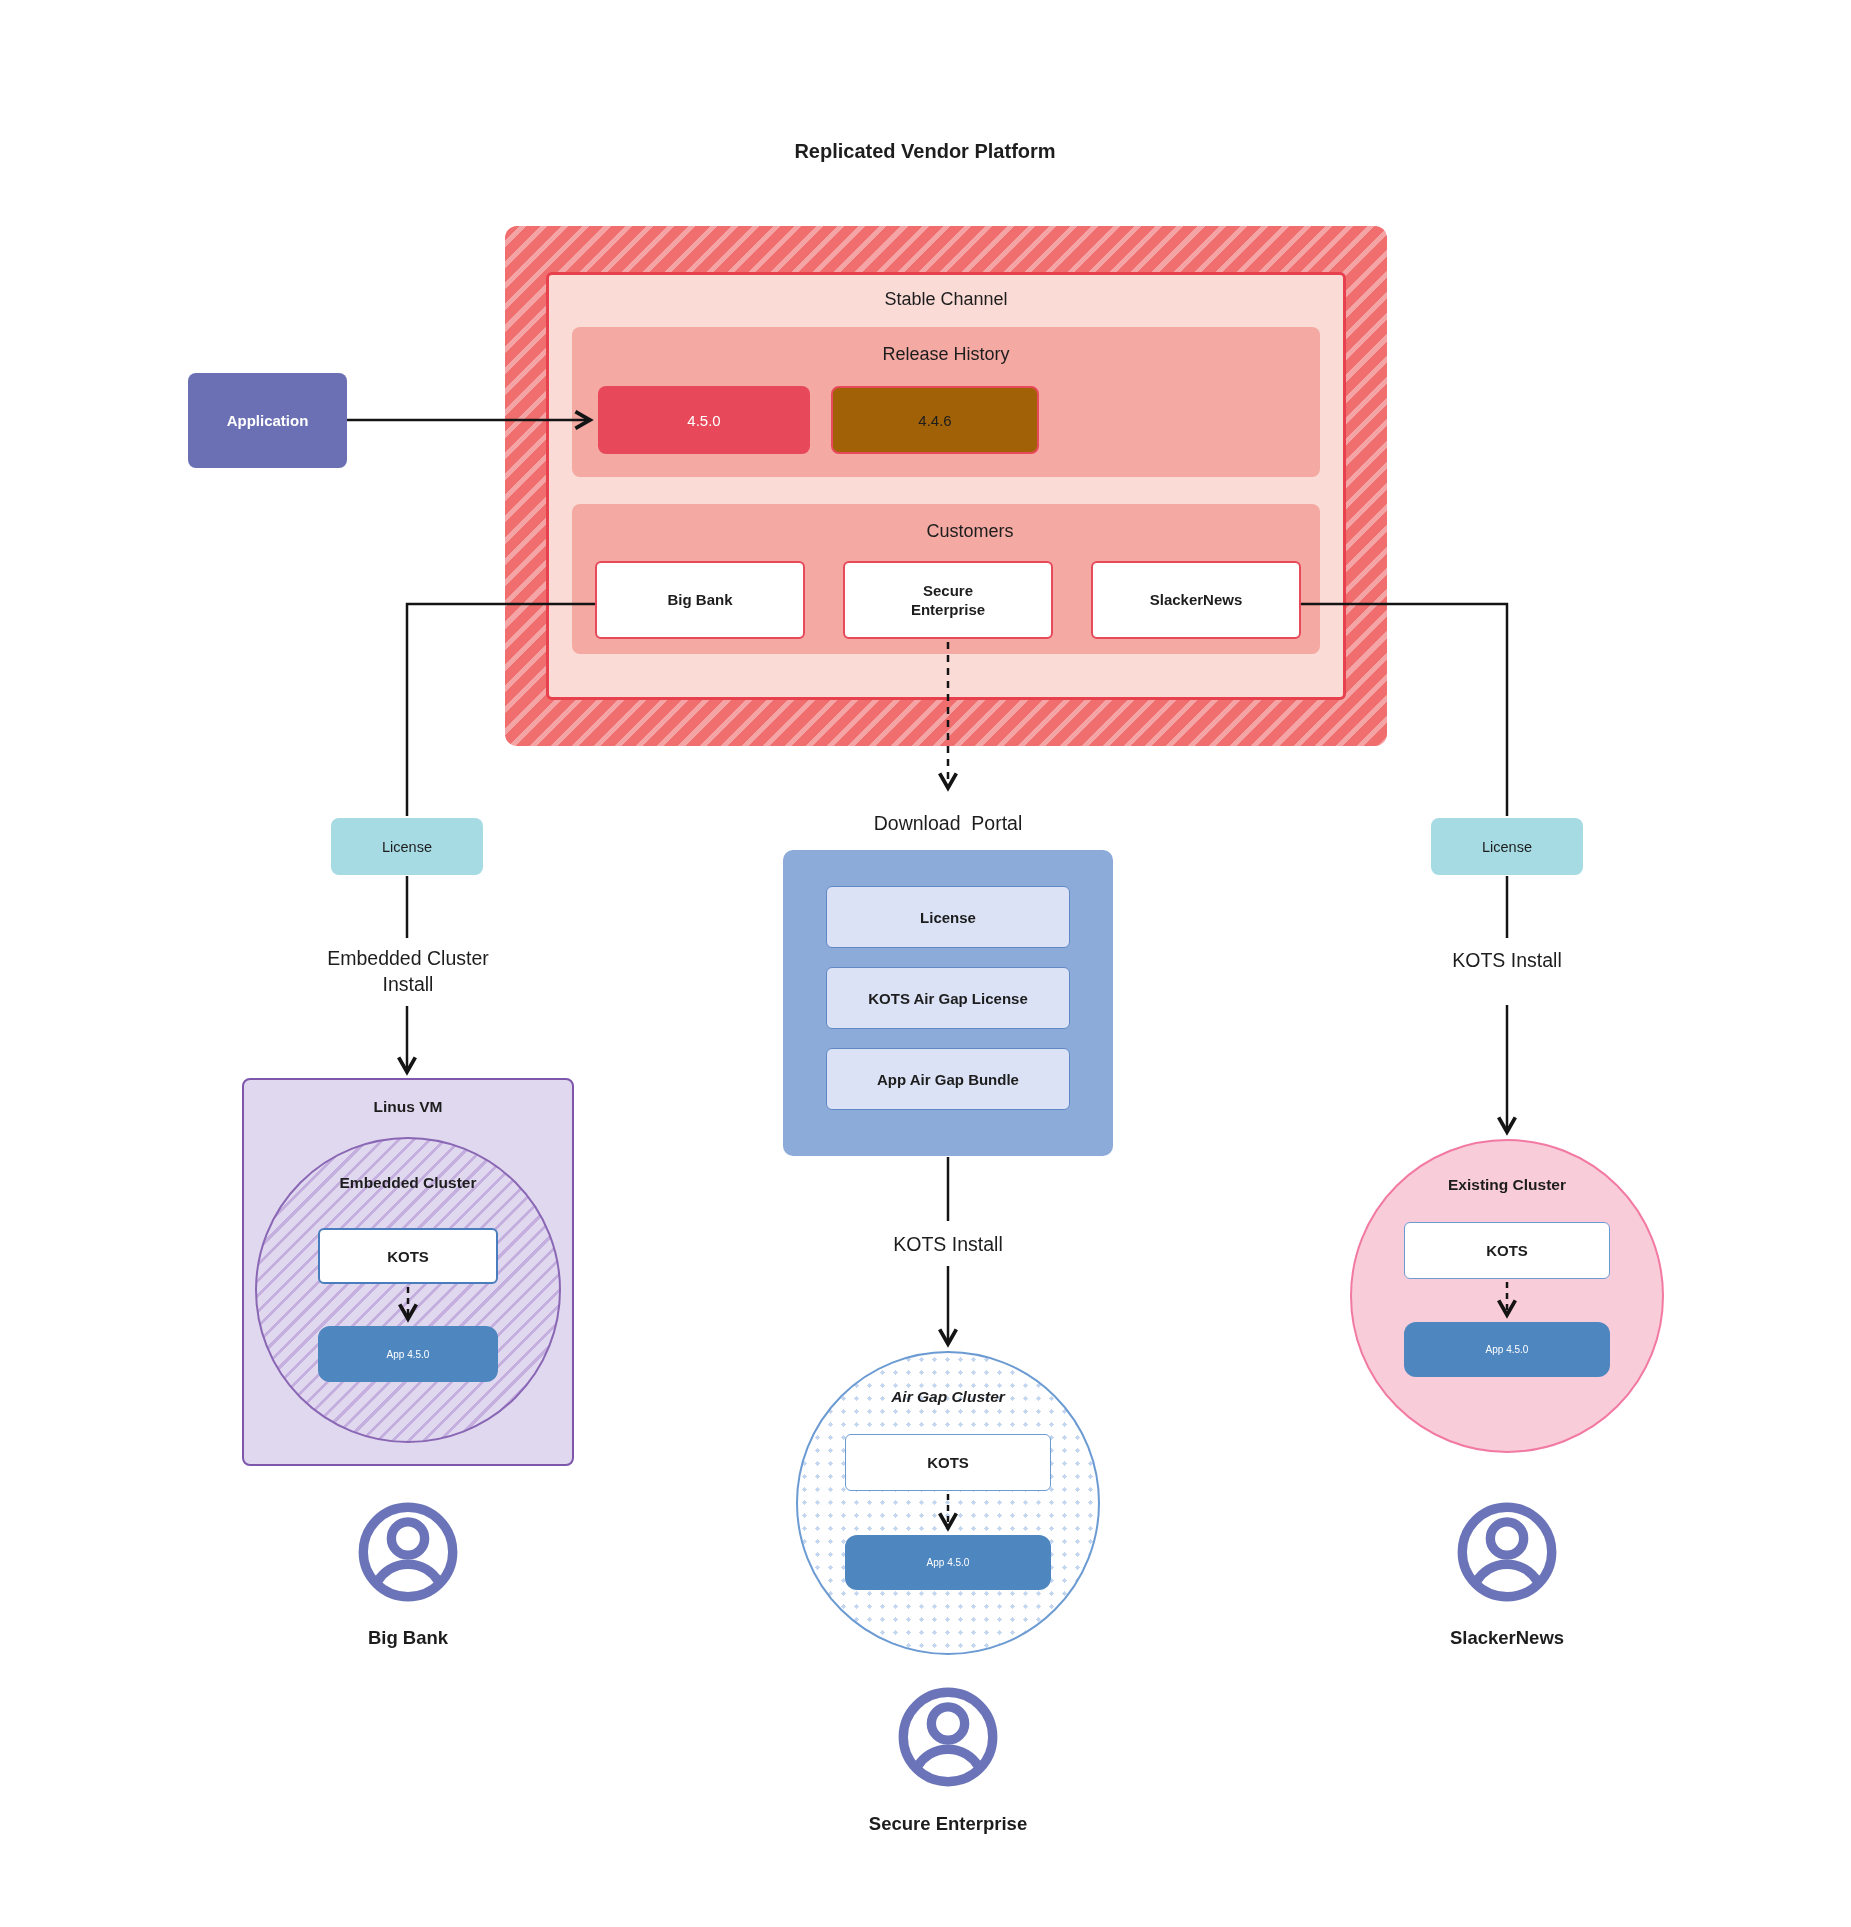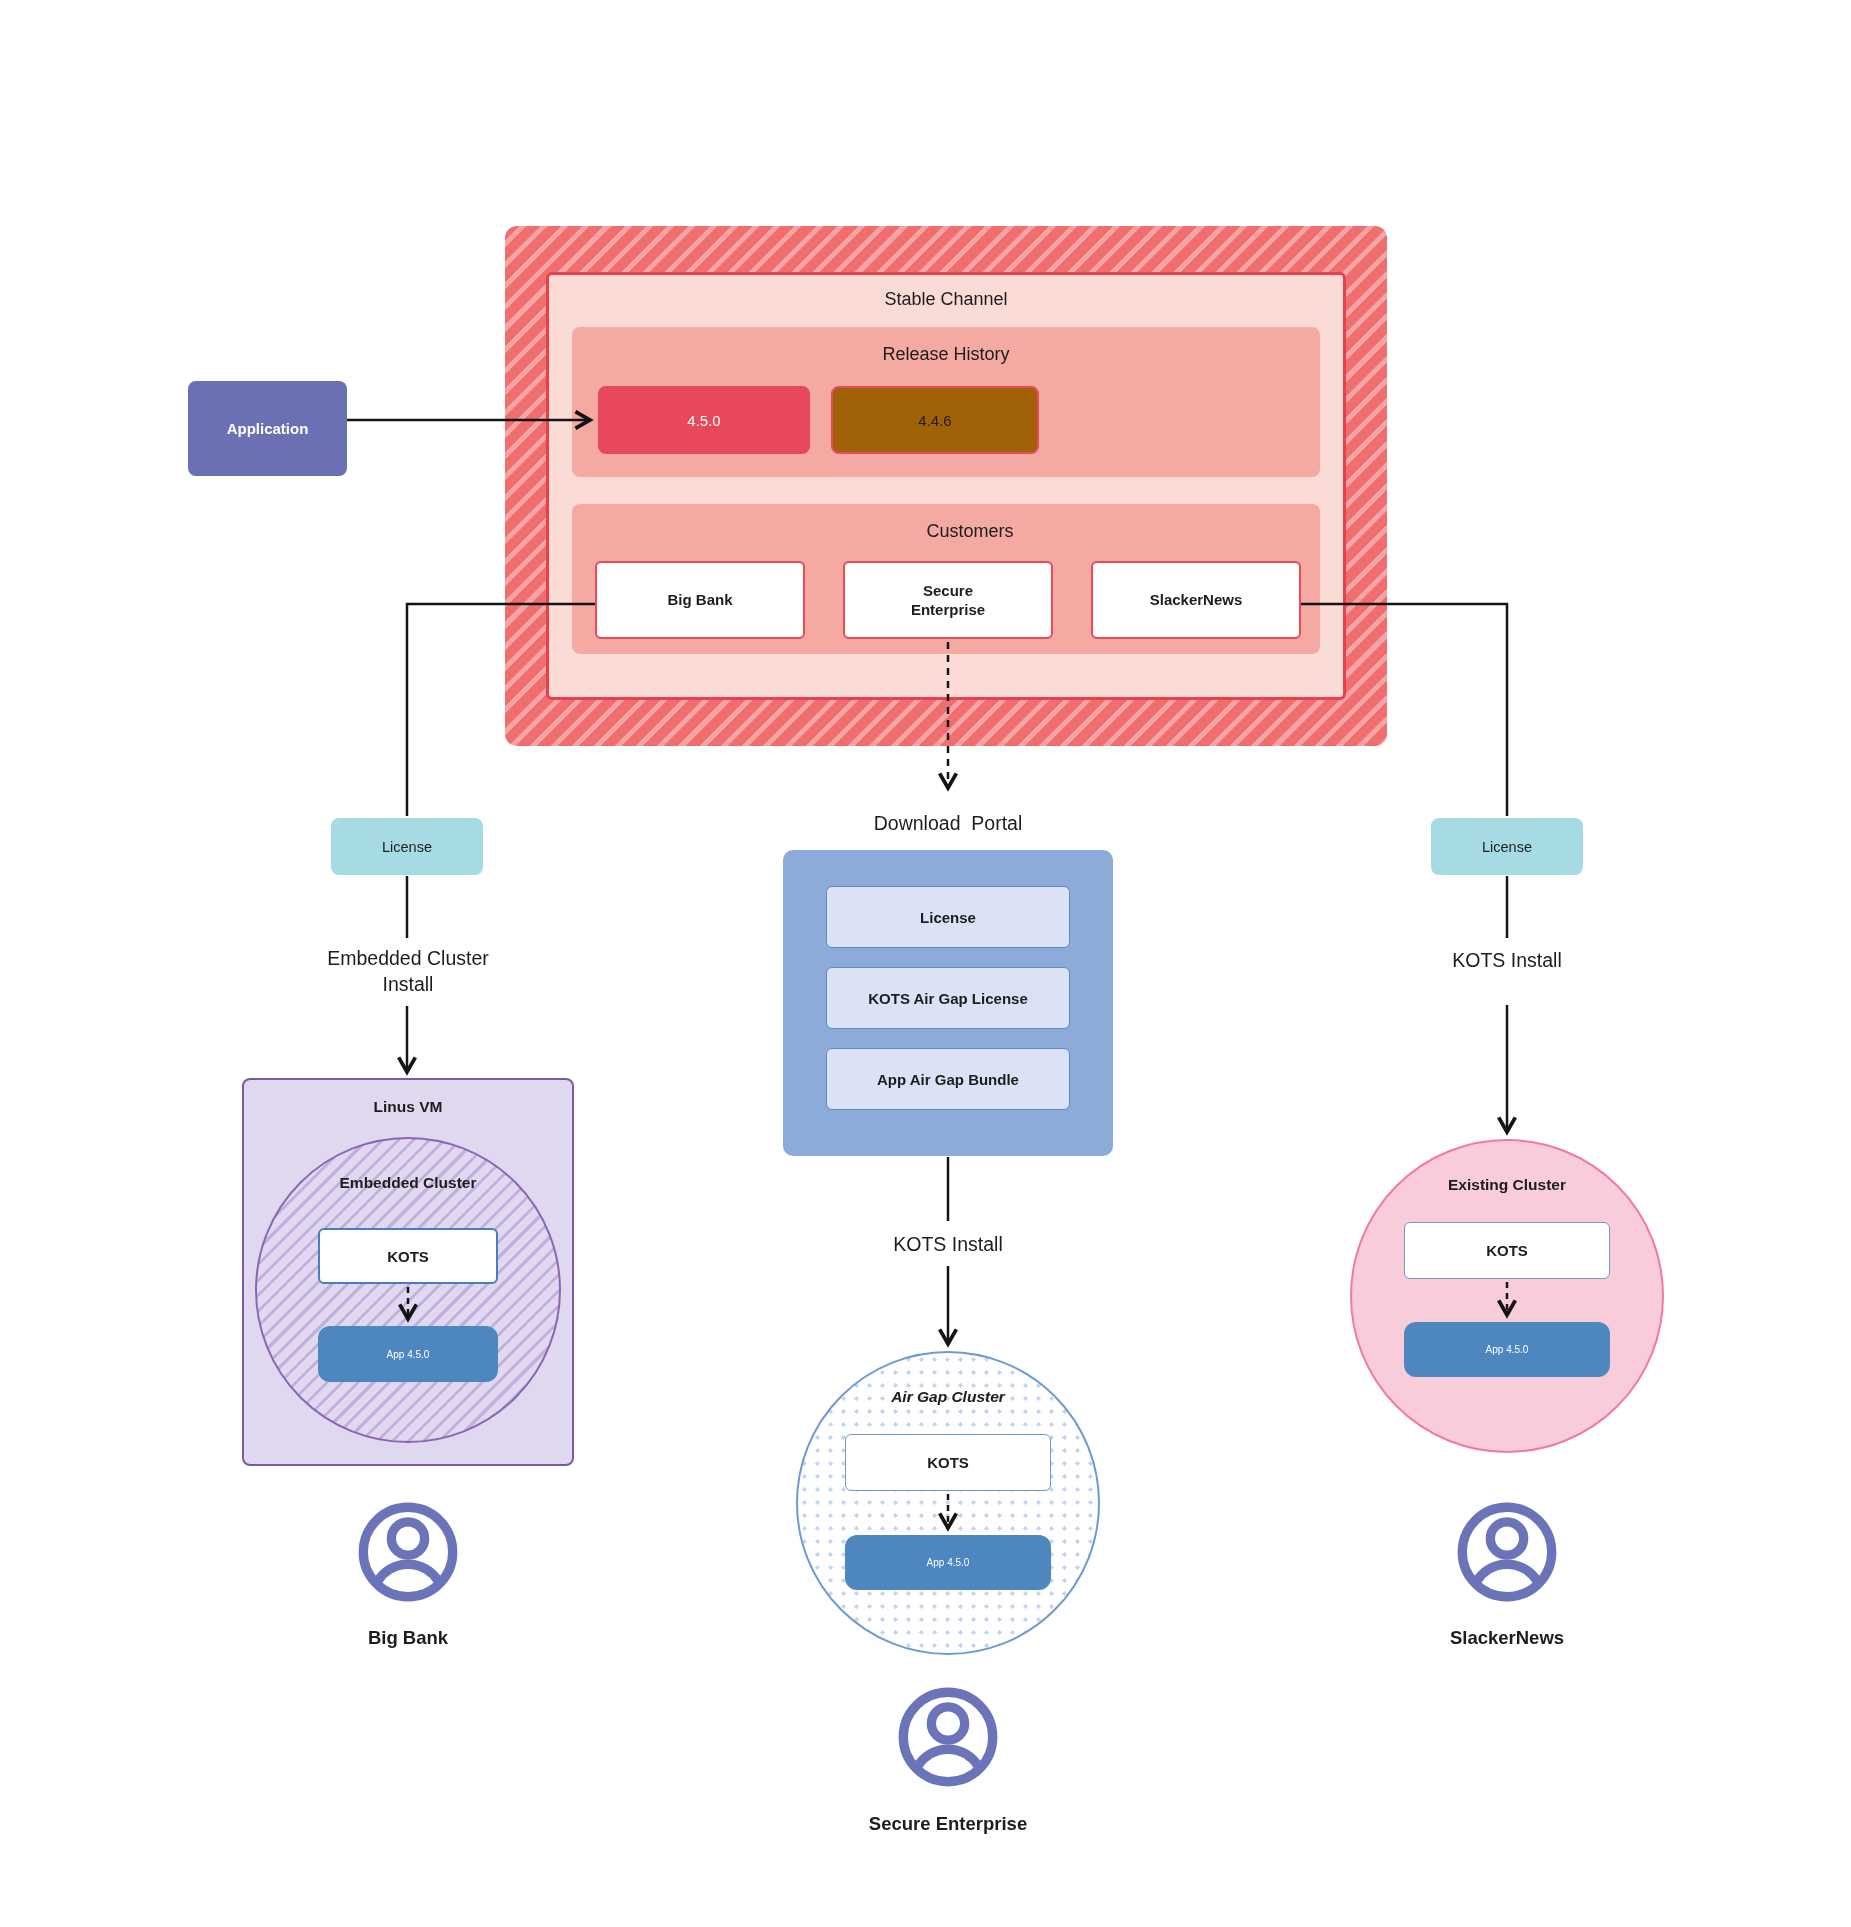--- a/index.html
+++ b/index.html
@@ -36,21 +36,21 @@
     top:561px;width:210px;height:78px;background:#fff;border:2.5px solid #e8495a;
     box-sizing:border-box;border-radius:6px;font-size:15px;font-weight:600;line-height:1.3;
   }
   .cust-1{left:595px;}
   .cust-2{left:843px;}
   .cust-3{left:1091px;}
   .cust-2 span{display:block;max-width:110px;}
 
   .application-box{
     left:188px;top:373px;width:159px;height:95px;background:#6b6fb4;color:#fff;
-    border-radius:8px;font-size:15px;font-weight:600;margin-top:8px;
+    border-radius:8px;font-size:15px;font-weight:600;
   }
 
   
   .license-chip{width:152px;height:57px;background:#a6dbe4;border-radius:8px;font-size:14.5px;font-weight:500;}
   .license-left{left:331px;top:818px;}
   .license-right{left:1431px;top:818px;}
   .flow-text{font-size:19.5px;font-weight:500;text-align:center;line-height:1.35;}
   .install-left{left:308px;top:945px;width:200px;}
   .portal-title{left:798px;top:810px;width:300px;white-space:pre;}
   .kots-install-mid{left:848px;top:1231px;width:200px;}
@@ -115,20 +115,21 @@
   .persona-mid-label{left:868px;top:1812px;width:160px;}
   .persona-right-label{left:1407px;top:1626px;width:200px;}
 
   #connectors{position:absolute;left:0;top:0;pointer-events:none;}
 </style>
 </head>
 <body>
 
 <div id="canvas">
 
+  <div class="abs diagram-title">Replicated Vendor Platform</div>
 
   <div class="abs platform-outer"></div>
   <div class="abs stable-channel"></div>
   <div class="abs section-label stable-label">Stable Channel</div>
 
   <div class="abs section-box release-history"></div>
   <div class="abs section-label rel-label">Release History</div>
   <div class="abs ctr version-box version-current">4.5.0</div>
   <div class="abs ctr version-box version-prev">4.4.6</div>
 

